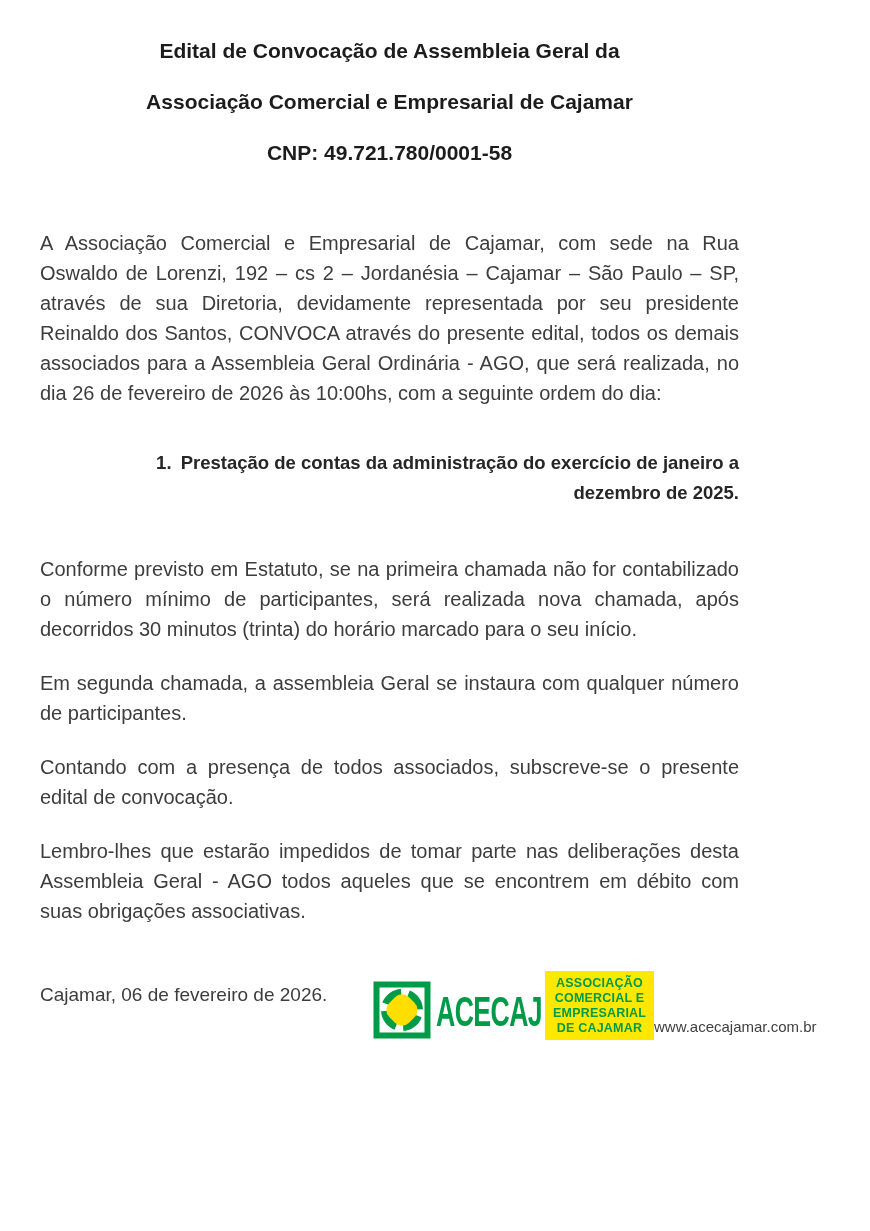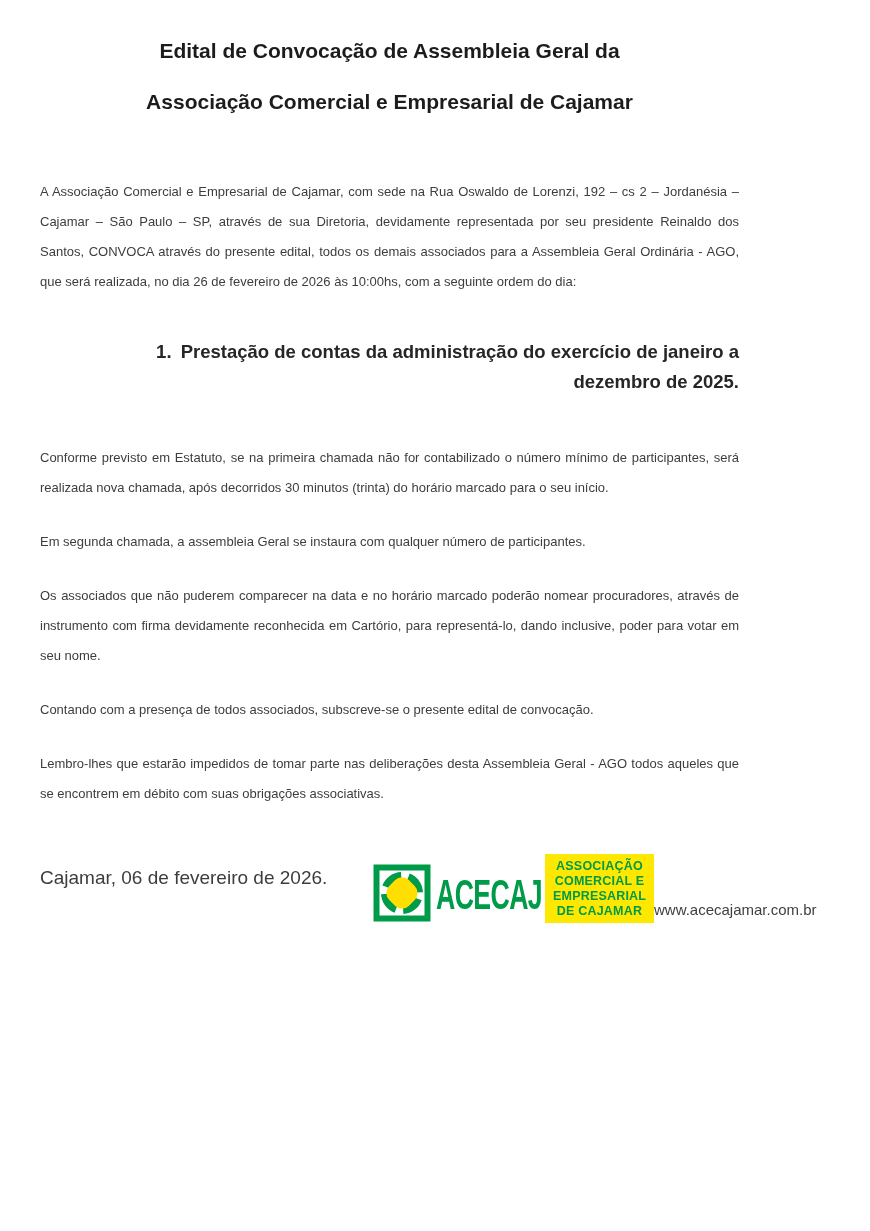--- a/index.html
+++ b/index.html
@@ -32,21 +32,21 @@
     margin: 0 0 29px 0;
     text-align: center;
     font-size: 21px;
     line-height: 22px;
     font-weight: bold;
     color: var(--title-text);
   }
   
   .doc p.body-par {
     margin: 0 0 24px 0;
-    font-size: 13px;
+    font-size: 20px;
     line-height: 30px;
     text-align: justify;
     color: var(--body-text);
   }
   p.agenda-item {
     margin: 40px 0 46px 36px;
     font-size: 18.5px;
     line-height: 30px;
     font-weight: bold;
     color: #262626;
@@ -112,30 +112,30 @@
   }
 </style>
 </head>
 <body>
 
 <div class="page">
 
   <div class="title-block">
     <p class="title-line">Edital de Convocação de Assembleia Geral da</p>
     <p class="title-line">Associação Comercial e Empresarial de Cajamar</p>
+    <p class="title-line">CNP: 49.721.780/0001-58</p>
   </div>
 
   <div class="doc">
     <p class="body-par">A Associação Comercial e Empresarial de Cajamar, com sede na Rua Oswaldo de Lorenzi, 192 – cs 2 – Jordanésia – Cajamar – São Paulo – SP, através de sua Diretoria, devidamente representada por seu presidente Reinaldo dos Santos, CONVOCA através do presente edital, todos os demais associados para a Assembleia Geral Ordinária - AGO, que será realizada, no dia 26 de fevereiro de 2026 às 10:00hs, com a seguinte ordem do dia:</p>
 
     <p class="agenda-item"><span class="agenda-marker">1.</span> <span>Prestação de contas da administração do exercício de janeiro a dezembro de 2025.</span></p>
 
     <p class="body-par">Conforme previsto em Estatuto, se na primeira chamada não for contabilizado o número mínimo de participantes, será realizada nova chamada, após decorridos 30 minutos (trinta) do horário marcado para o seu início.</p>
     <p class="body-par">Em segunda chamada, a assembleia Geral se instaura com qualquer número de participantes.</p>
-    <p class="body-par">Os associados que não puderem comparecer na data e no horário marcado poderão nomear procuradores, através de instrumento com firma devidamente reconhecida em Cartório, para representá-lo, dando inclusive, poder para votar em seu nome.</p>
     <p class="body-par">Contando com a presença de todos associados, subscreve-se o presente edital de convocação.</p>
     <p class="body-par">Lembro-lhes que estarão impedidos de tomar parte nas deliberações desta Assembleia Geral - AGO todos aqueles que se encontrem em débito com suas obrigações associativas.</p>
   </div>
 
   <div class="signature-row">
     <div class="date-line">Cajamar, 06 de fevereiro de 2026.</div>
 
     <div class="logo-block">
       <div class="logo-top">
         <svg class="logo-svg" width="172" height="59" viewBox="0 0 172 59" xmlns="http://www.w3.org/2000/svg">

